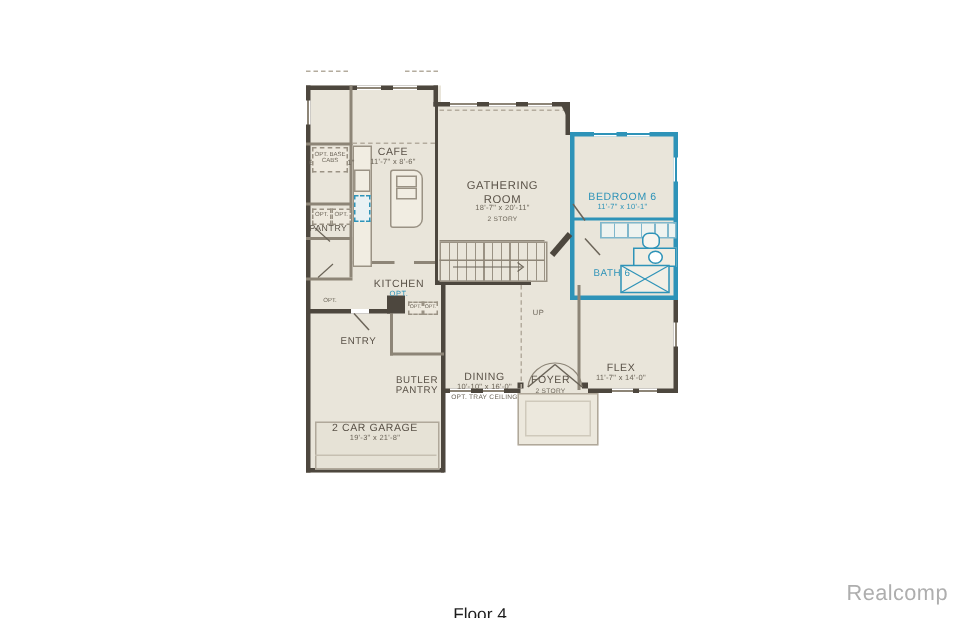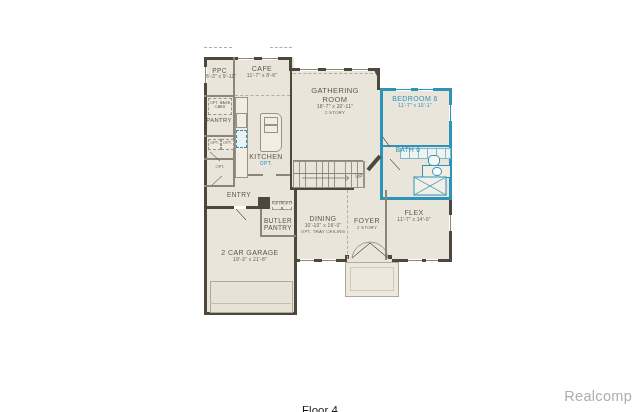--- a/index.html
+++ b/index.html
@@ -7,21 +7,21 @@
   .abs{position:absolute;}
   .plan{position:absolute;left:204px;top:57px;width:248px;height:258px;}
   .fill{background:#e9e5da;}
   .w{background:#4d473e;}
   .iw{background:#8d8577;}
   .tw{background:#2e93b8;}
   .winh{height:3px;background:linear-gradient(to bottom,#fff 32%,#8d8577 32%,#8d8577 68%,#fff 68%);}
   .winht{height:3px;background:linear-gradient(to bottom,#fff 32%,#2e93b8 32%,#2e93b8 68%,#fff 68%);}
   .winv{width:3px;background:linear-gradient(to right,#fff 32%,#8d8577 32%,#8d8577 68%,#fff 68%);}
   .winvt{width:3px;background:linear-gradient(to right,#fff 32%,#2e93b8 32%,#2e93b8 68%,#fff 68%);}
-  .lbl{color:#5a5248;text-align:center;letter-spacing:.4px;line-height:1.15;}
+  .lbl{color:#5a5248;text-align:center;letter-spacing:.4px;line-height:1.15;margin-top:33px;}
   .nm{font-size:7px;}
   .nm2{font-size:6.5px;}
   .dm{font-size:5px;color:#6b6458;letter-spacing:.2px;white-space:nowrap;}
   .nt{font-size:4.4px;color:#6b6458;letter-spacing:.2px;white-space:nowrap;}
   .teal{color:#2e93b8;}
   .dash{border-top:1px dashed #b4ac9e;}
   .dashv{border-left:1px dashed #b4ac9e;}
   .dashbox{border:1px dashed #9a9284;background:#eee9de;color:#6b6458;text-align:center;}
   .tinytxt{font-size:4px;line-height:1.1;letter-spacing:0;}
   .stairs{background:repeating-linear-gradient(90deg,#e9e5da 0 5px,#9a9284 5px 5.8px);border:1px solid #9a9284;}

